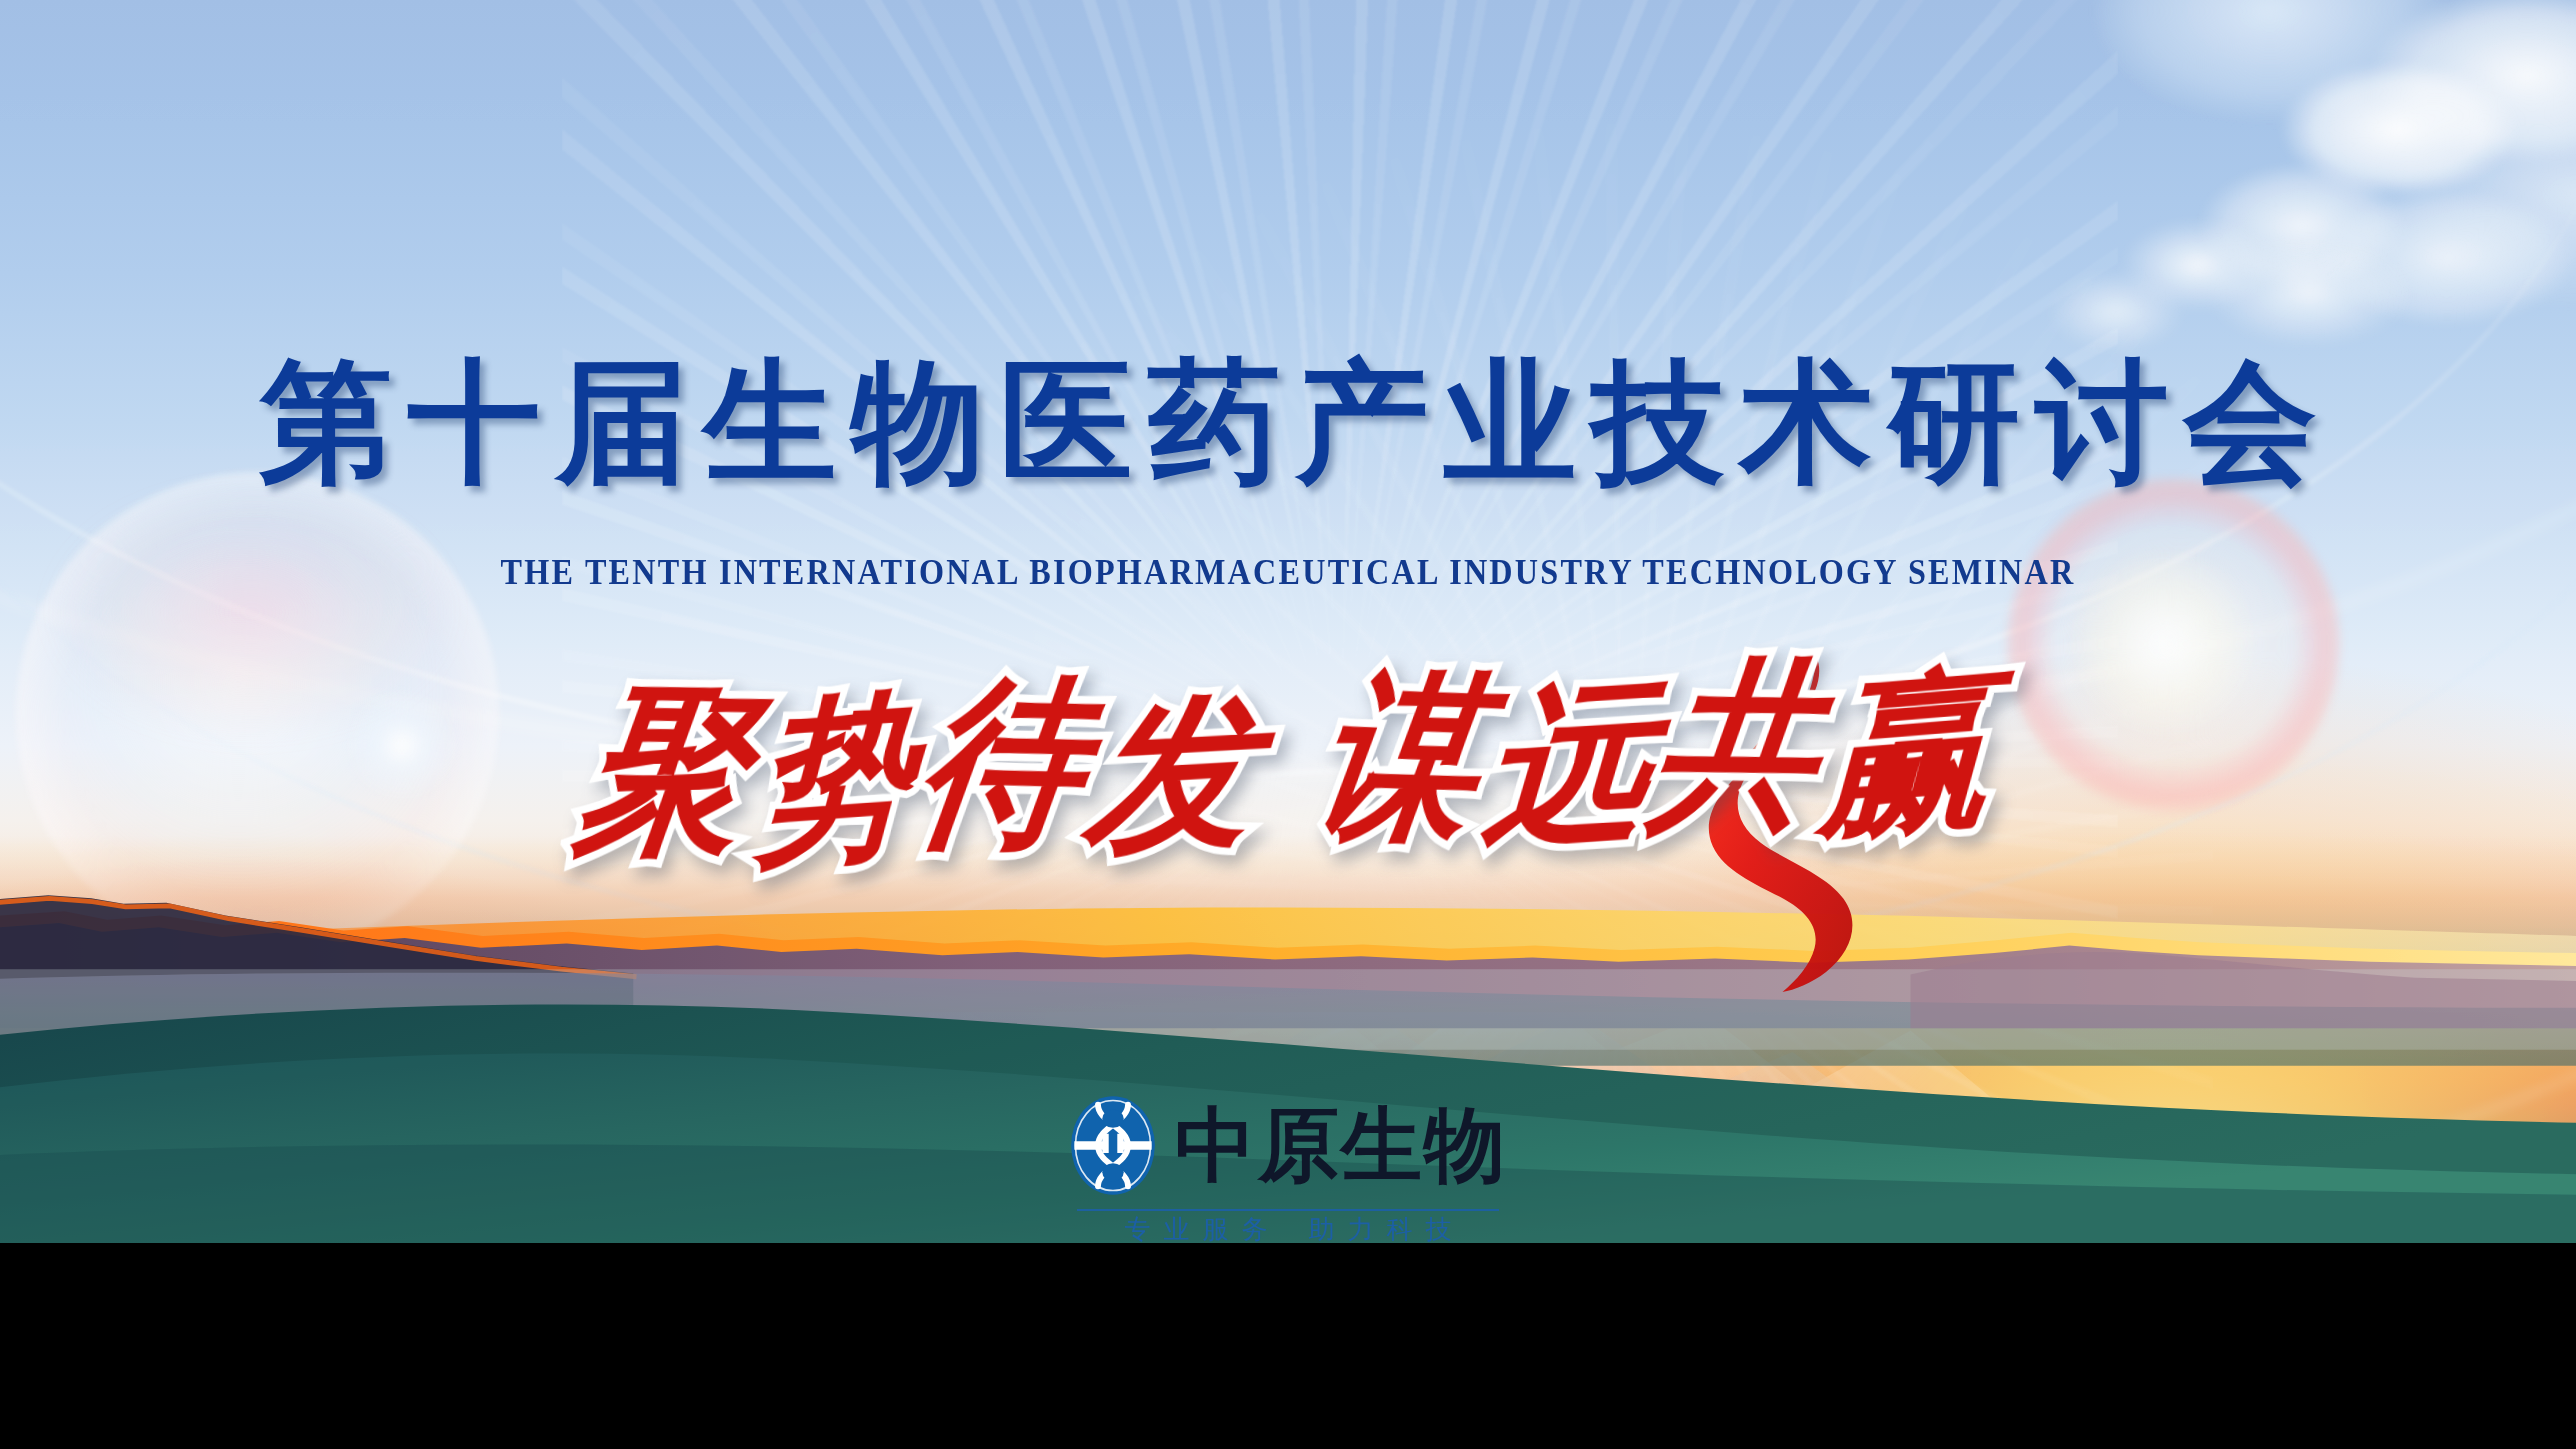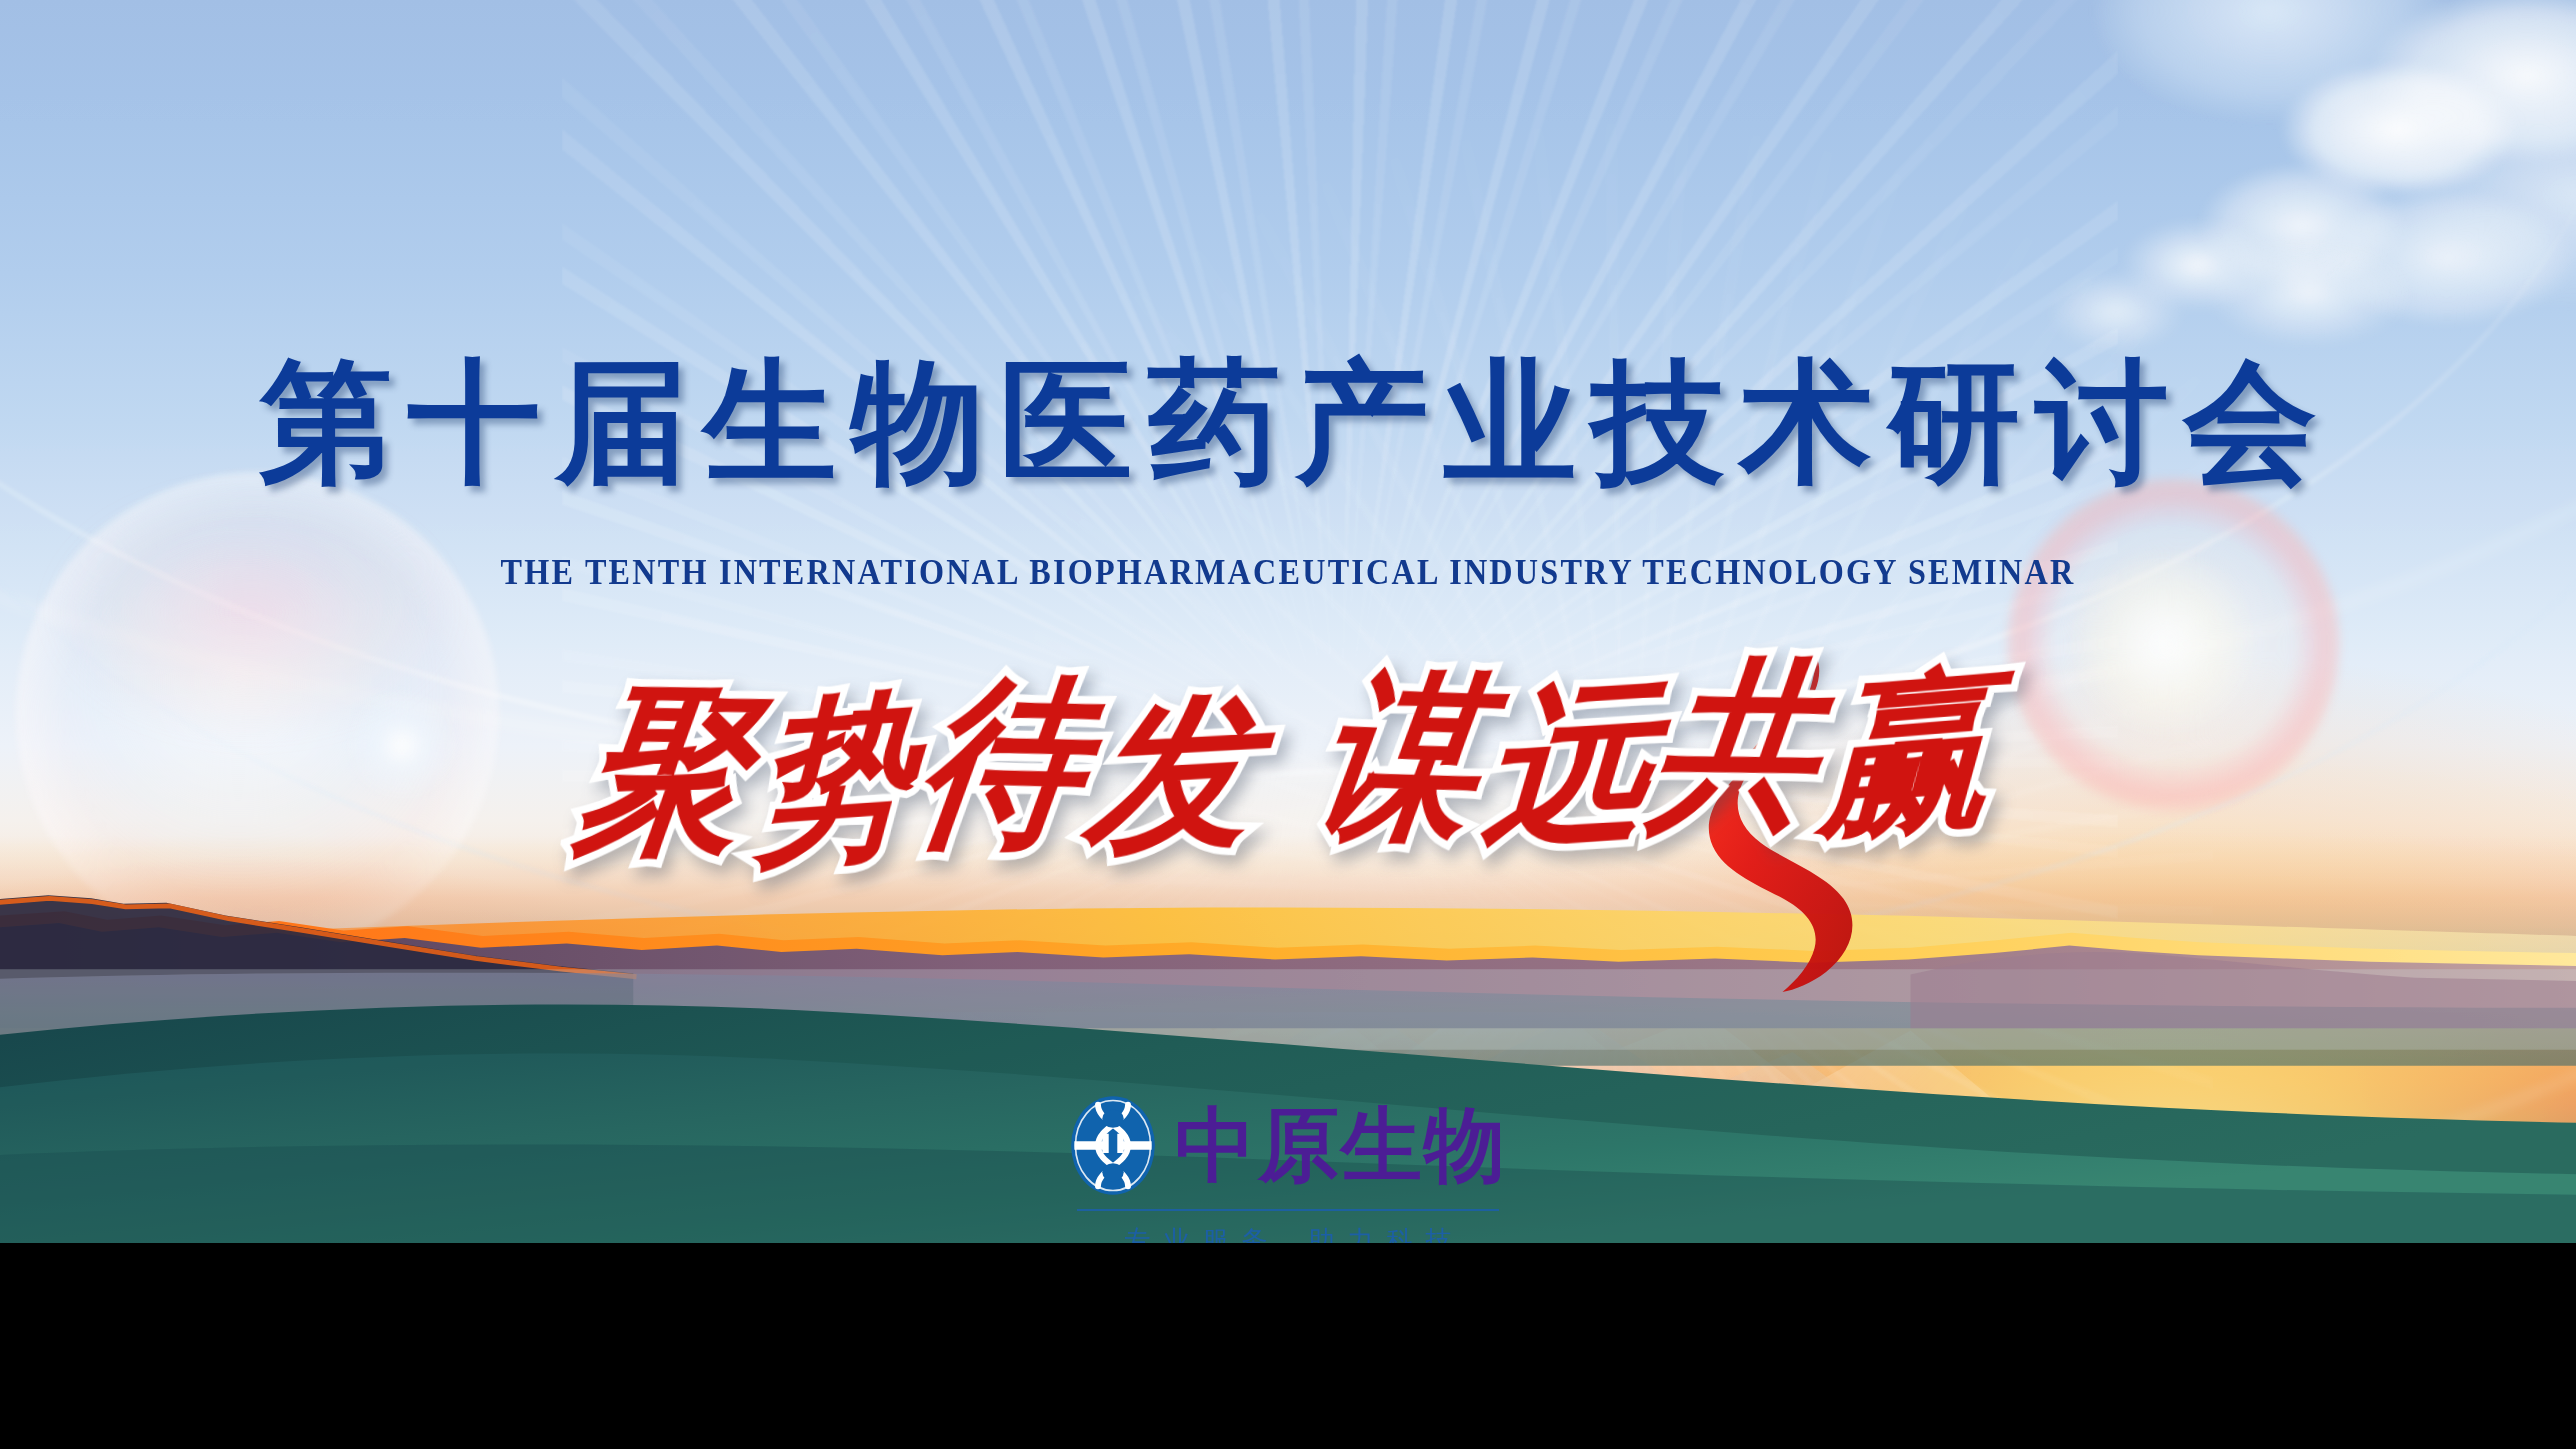--- a/index.html
+++ b/index.html
@@ -262,28 +262,28 @@
     display:flex; flex-direction:column; align-items:center;
   }
   #logo-row{display:flex;align-items:center;gap:18px;}
   #logo-mark{width:88px;height:103px;flex:none;}
   #logo-name{
     font-family:"Liberation Sans","DejaVu Sans",sans-serif;
     font-weight:bold;
     font-size:81px;
     line-height:1;
     letter-spacing:2.1px;
-    color:#4c1d95;
+    color:#0f172a;
     white-space:nowrap;
   }
   #logo-rule{
     width:422px; height:2.7px; background:#1c5fa6; margin-top:11.8px; opacity:.92;
   }
   #logo-tagline{
-    margin-top:16px;
+    margin-top:5px;
     font-family:"Liberation Sans","DejaVu Sans",sans-serif;
     font-weight:normal;
     font-size:26px;
     line-height:1;
     letter-spacing:13px;
     color:#1c5fa6;
     white-space:nowrap;
     text-indent:13px;
     text-align:center;
   }

